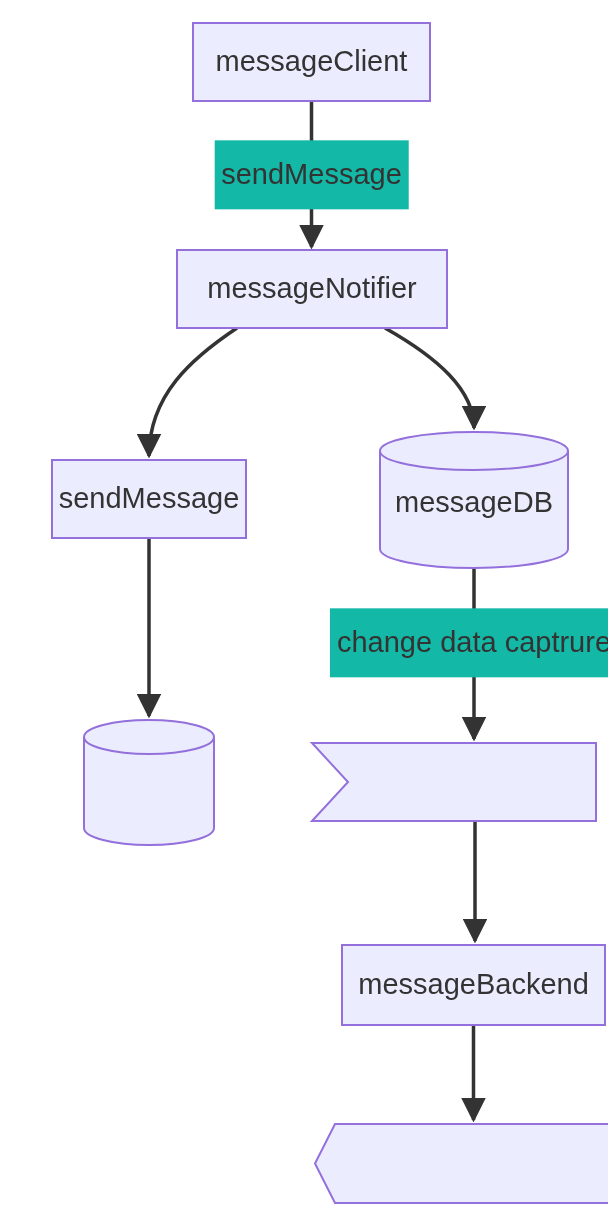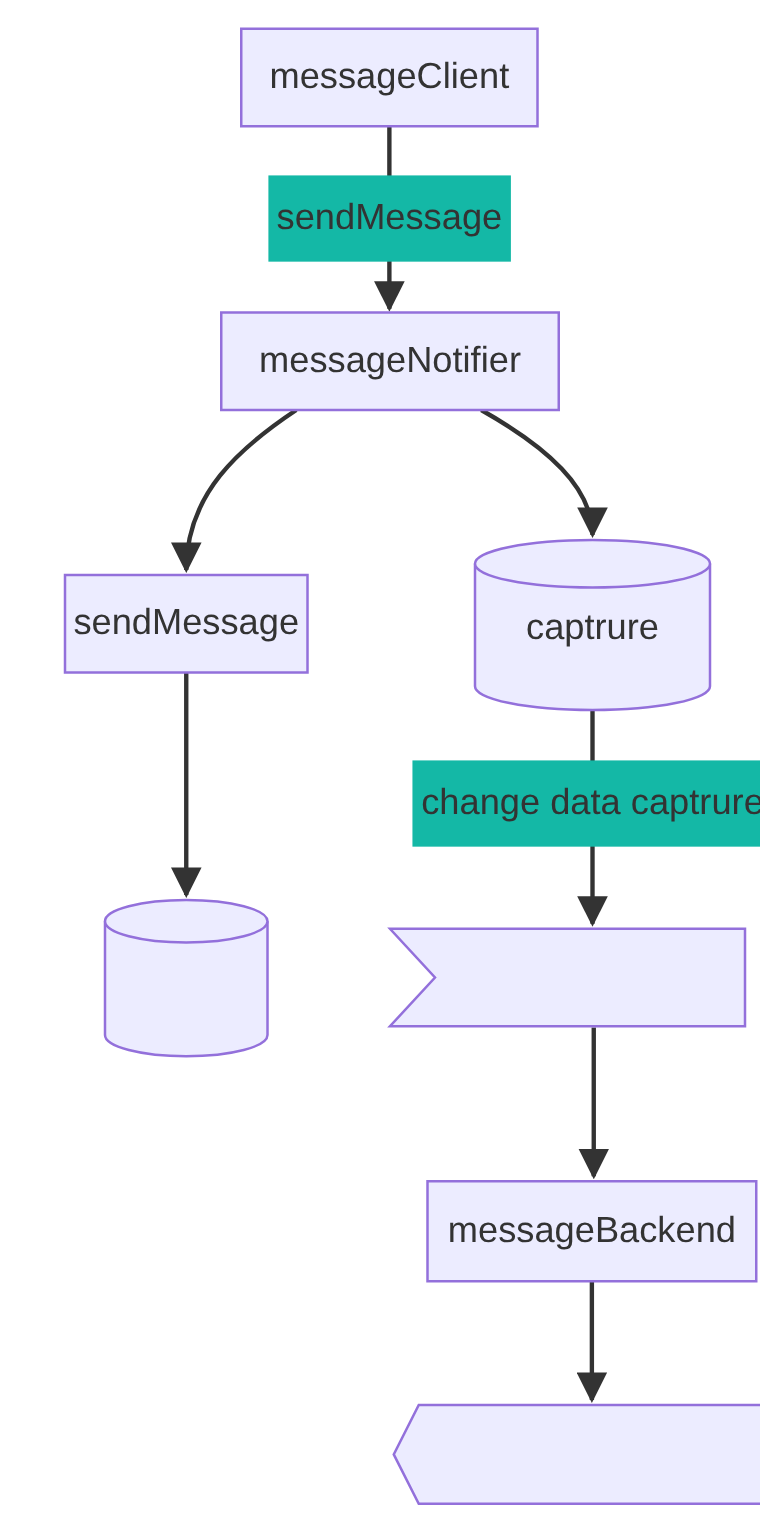--- a/index.html
+++ b/index.html
@@ -86,19 +86,19 @@
 
       <rect class="node-shape" x="302" y="945" width="263" height="80"></rect>
 
       <polygon class="node-shape" points="295,1124 573,1124 593,1163.5 573,1203 295,1203 275,1163.5"></polygon>
     </g>
   </svg>
 
   <div class="label" style="left:271.5px; top:61.5px;">messageClient</div>
   <div class="label" style="left:272px; top:288.5px;">messageNotifier</div>
   <div class="label" style="left:109px; top:498.5px;">sendMessage</div>
-  <div class="label" style="left:434px; top:503px;">captrure</div>
+  <div class="label" style="left:434px; top:503px;">messageDB</div>
   <div class="label" style="left:433.5px; top:985px;">messageBackend</div>
 
   <div class="label edge-label" style="left:271.5px; top:174.5px;">sendMessage</div>
   <div class="label edge-label" style="left:434px; top:643px;">change data captrure</div>
 
 </div>
 
 </body></html>

